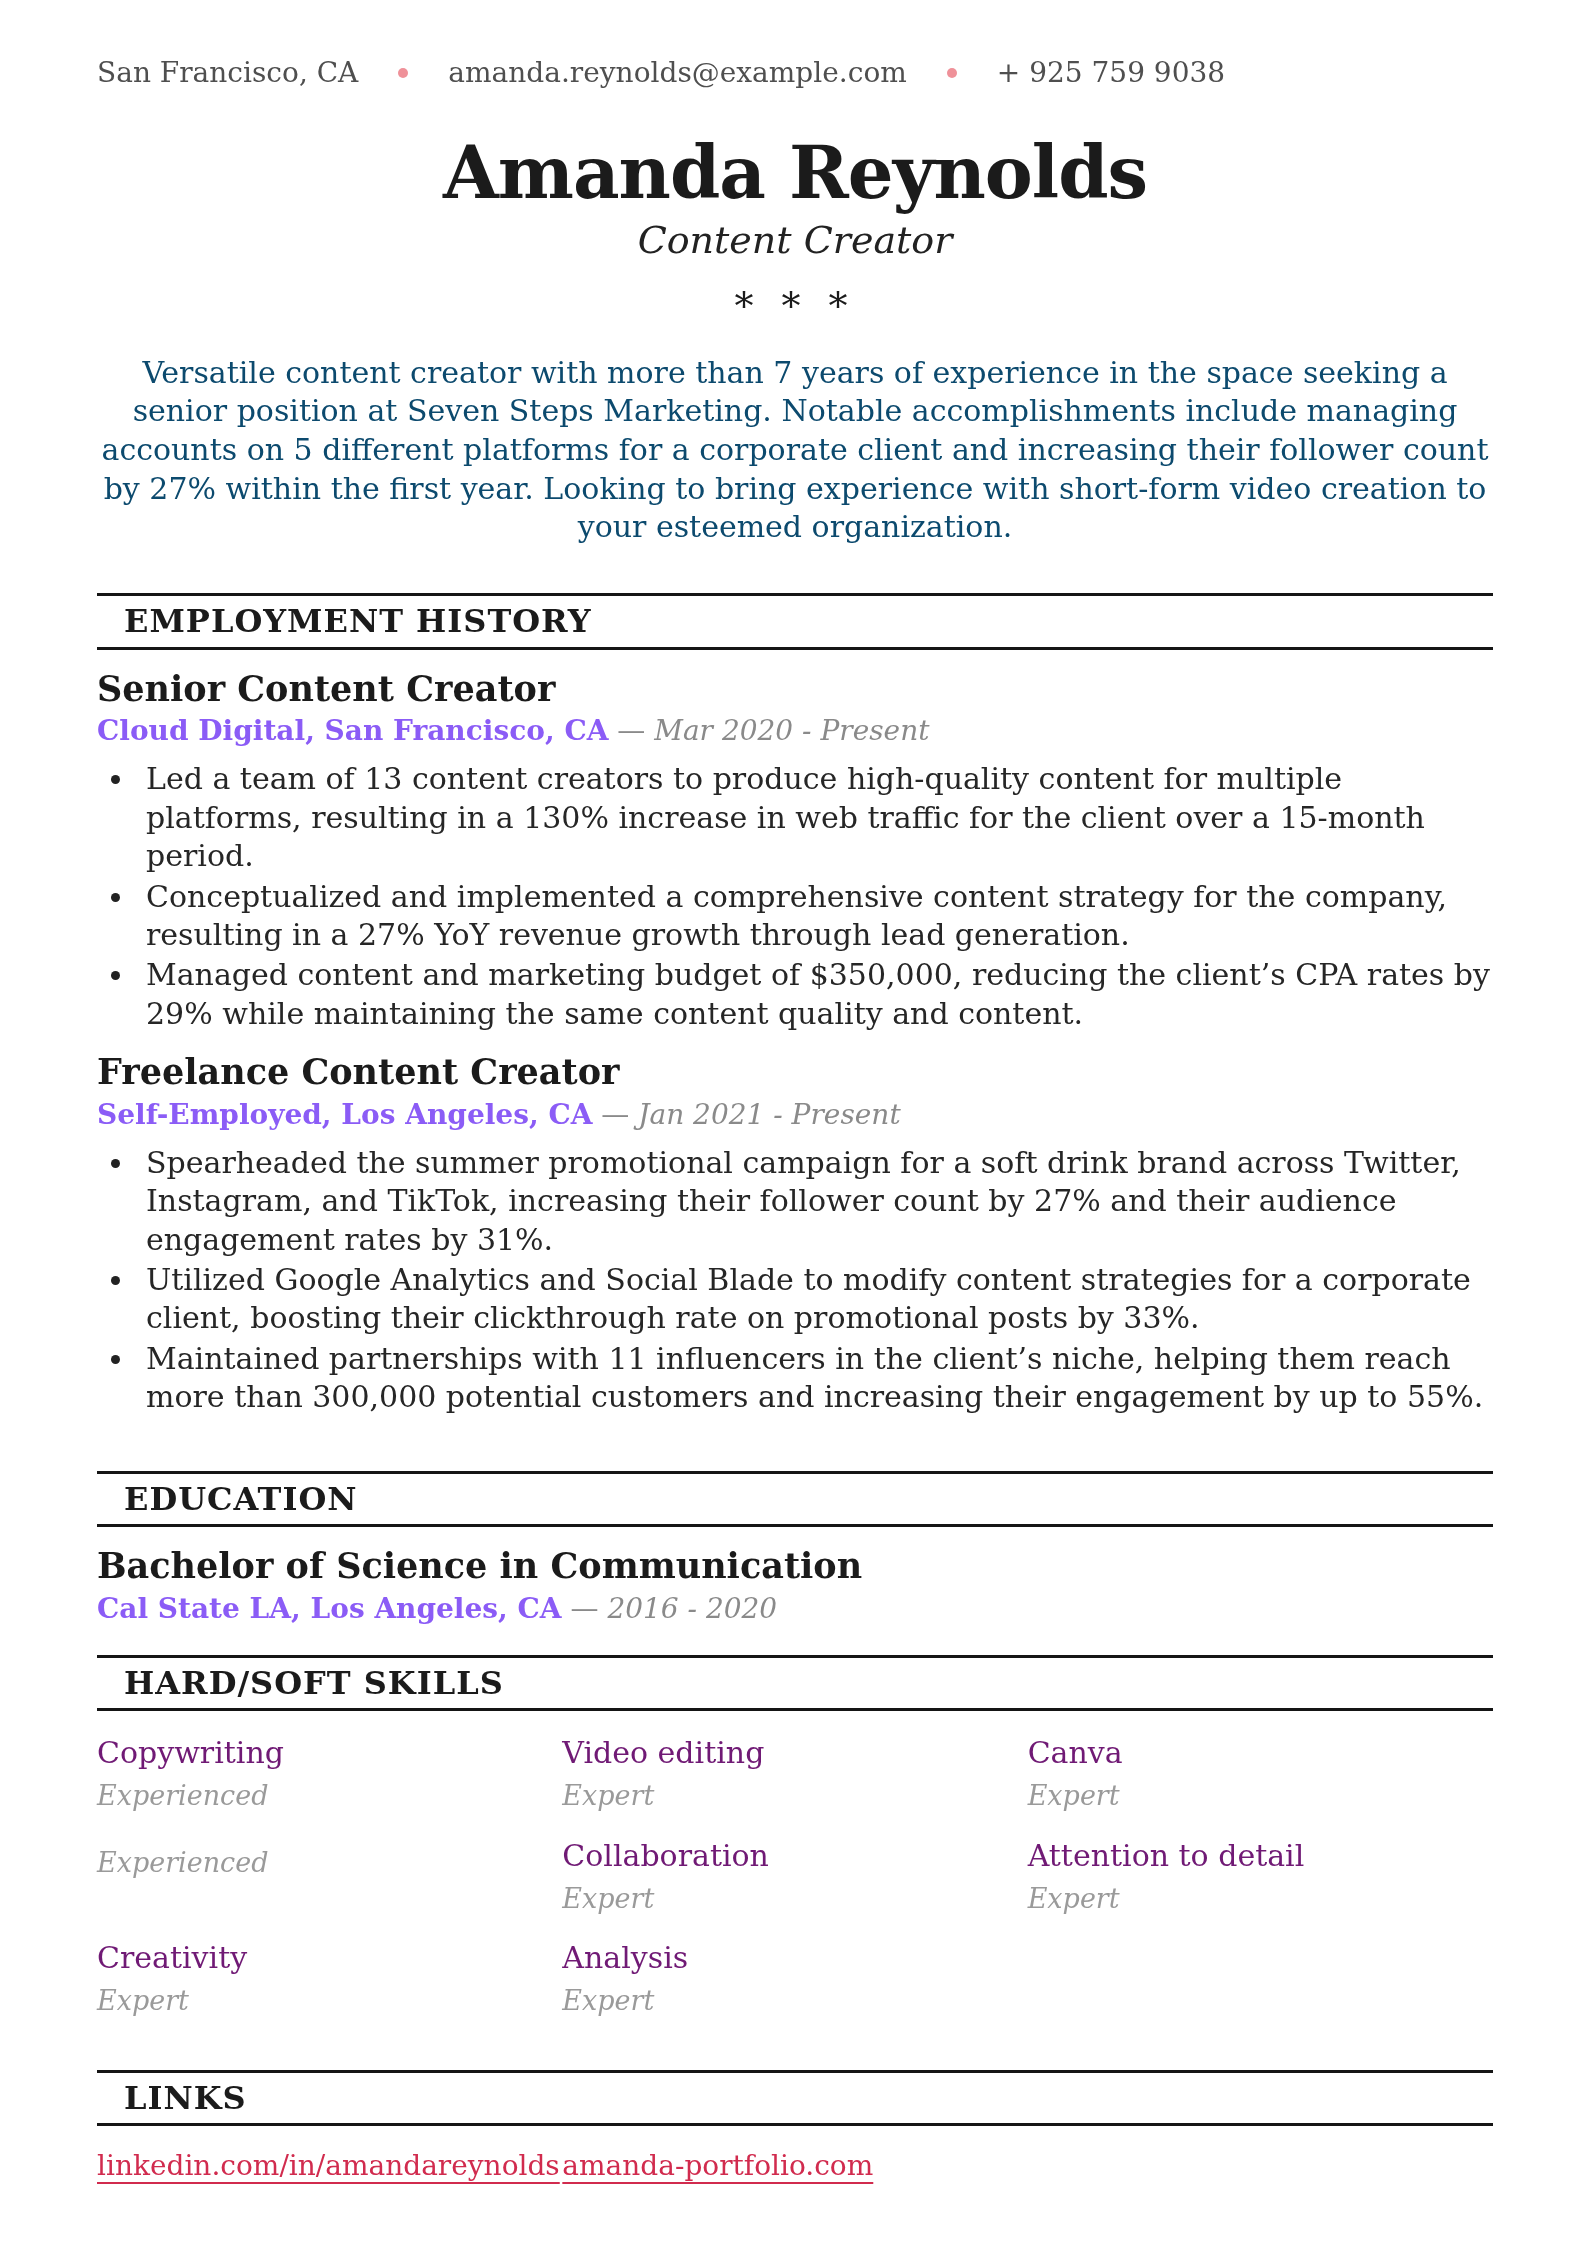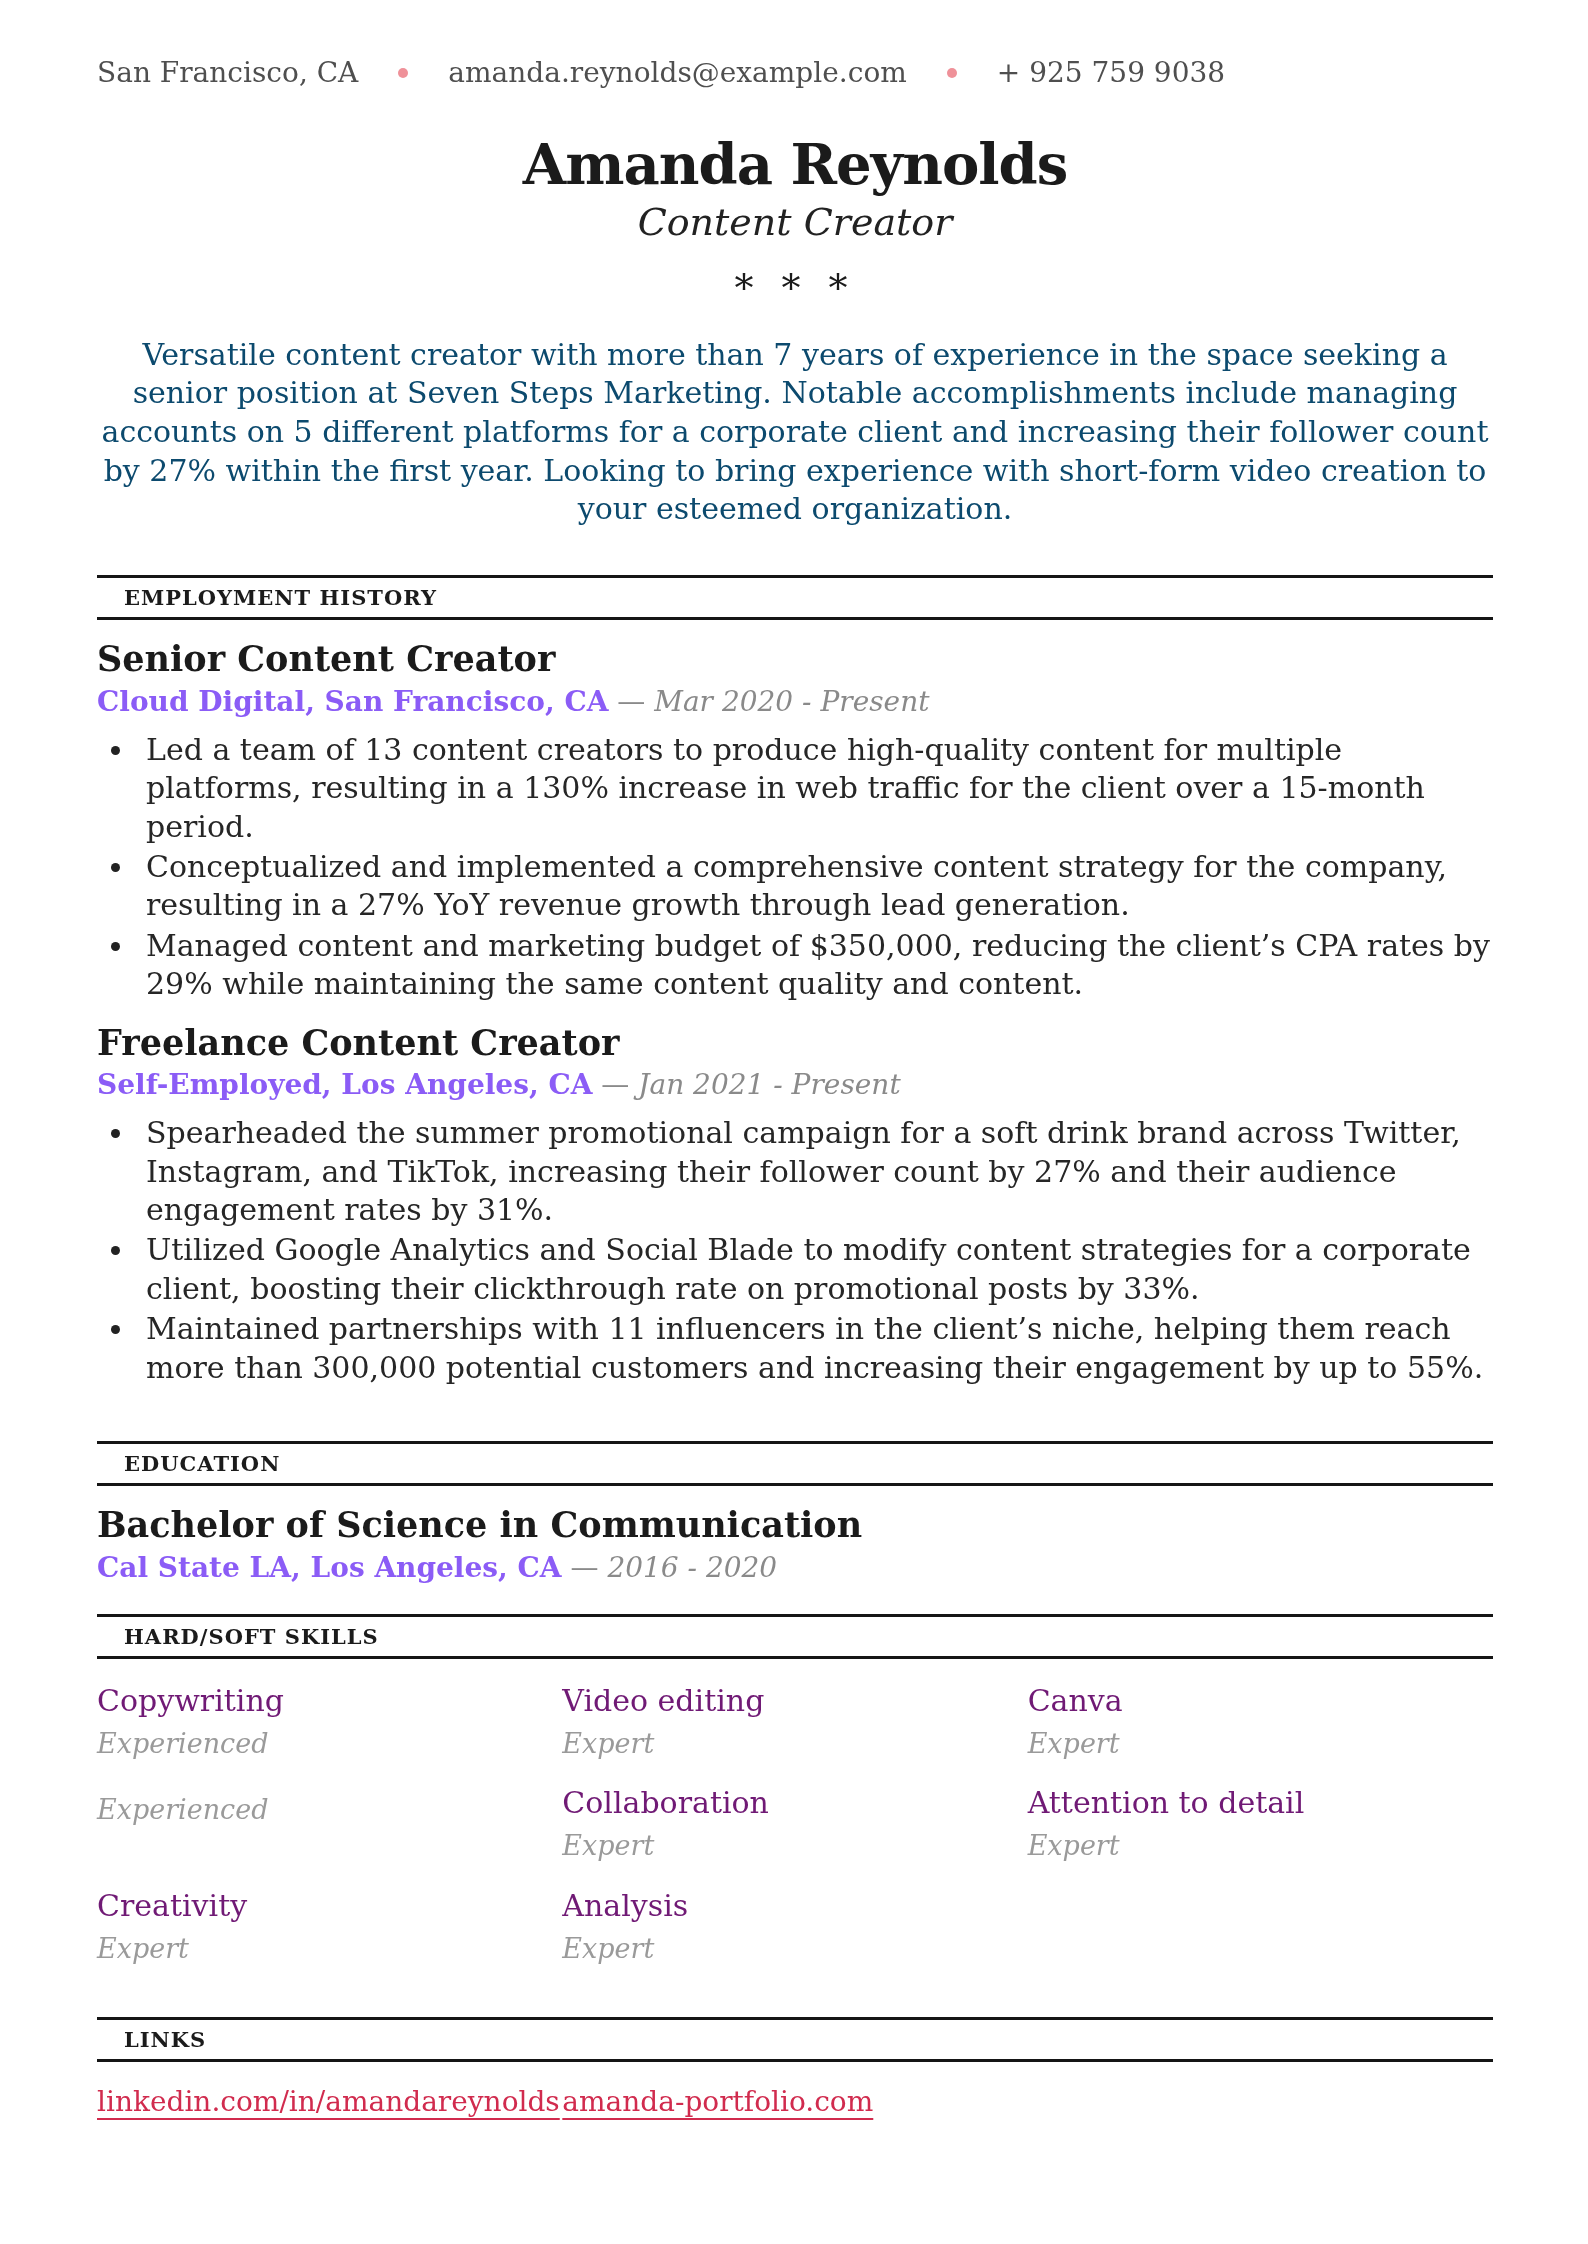--- a/index.html
+++ b/index.html
@@ -30,21 +30,21 @@
     border-radius: 50%;
     background: #ef9199;
     margin: 0 40px;
     flex: 0 0 auto;
   }
 
   
   .name {
     margin-top: 44px;
     text-align: center;
-    font-size: 56px;
+    font-size: 72px;
     font-weight: bold;
     color: #1b1b1b;
     letter-spacing: -1px;
     line-height: 1.12;
   }
   .job-headline {
     margin-top: 4px;
     text-align: center;
     font-size: 38px;
     font-style: italic;
@@ -67,21 +67,21 @@
     line-height: 1.29;
     color: #0c4a6e;
   }
 
   
   .section { margin-top: 48px; }
   .section-header {
     border-top: 3px solid #151515;
     border-bottom: 3px solid #151515;
     padding: 9px 0 8px 27px;
-    font-size: 21px;
+    font-size: 32px;
     font-weight: bold;
     letter-spacing: 1px;
     color: #1b1b1b;
     line-height: 1.05;
   }
 
   
   .job-title, .degree-title {
     margin-top: 20px;
     font-size: 35px;

